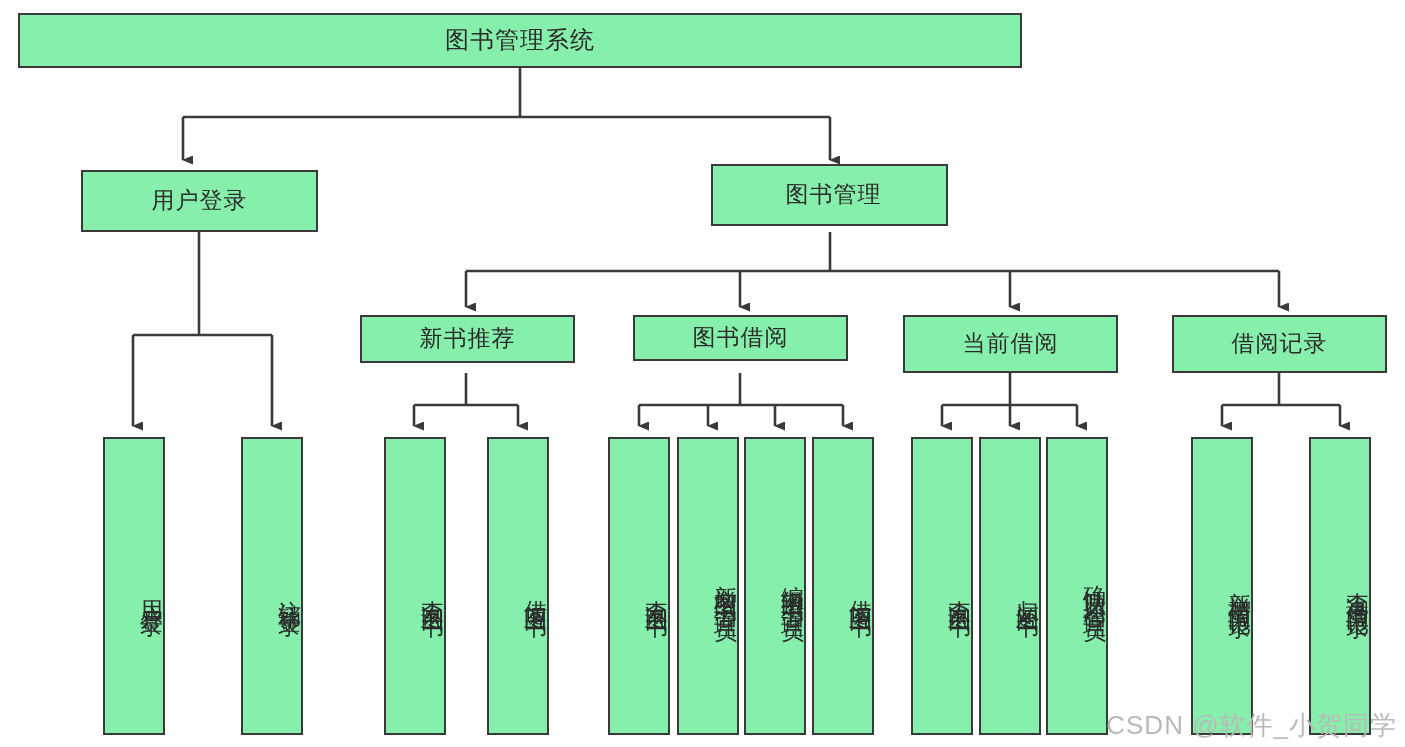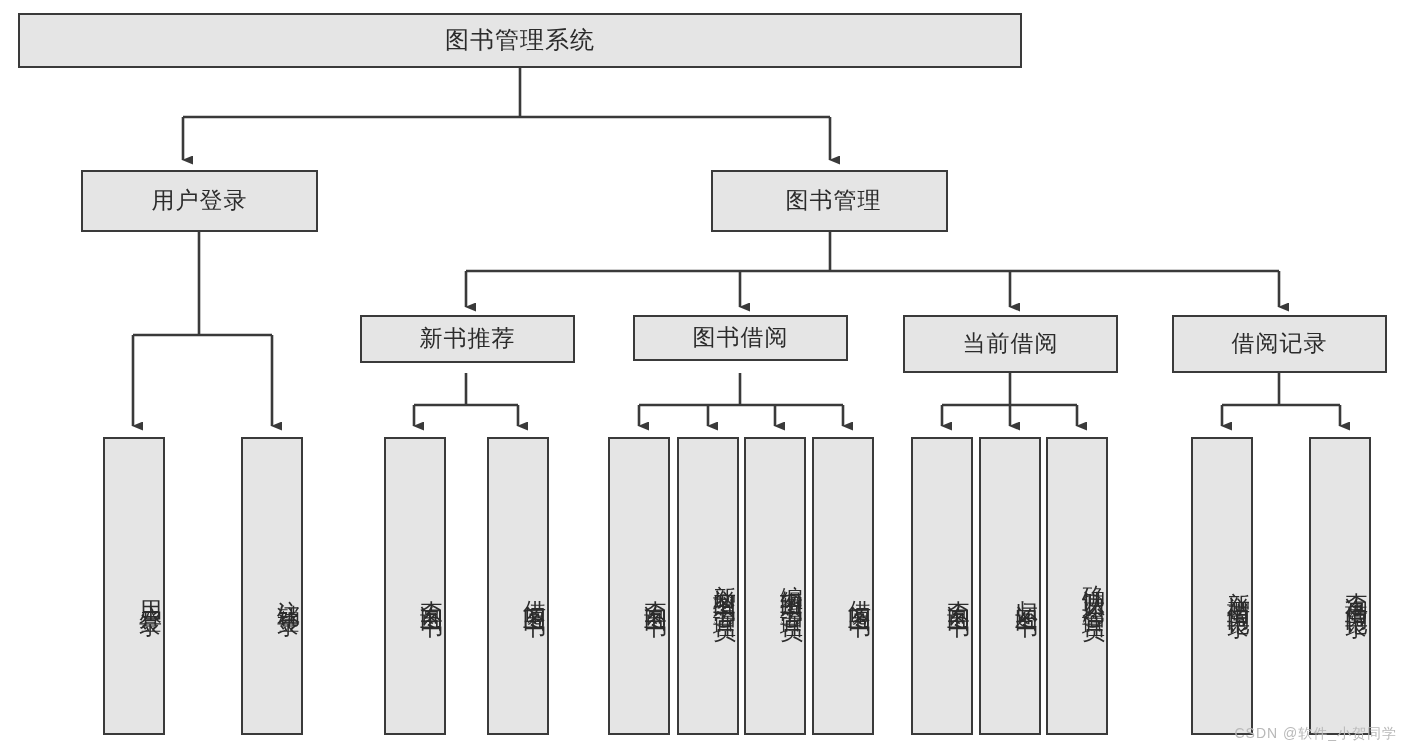--- a/index.html
+++ b/index.html
@@ -4,37 +4,38 @@
 <style>
   html,body{margin:0;padding:0;background:#ffffff;}
   body{
     width:1405px;height:747px;position:relative;overflow:hidden;
     font-family:"Liberation Sans","DejaVu Sans",sans-serif;
   }
   #diagram-root{position:absolute;left:0;top:0;width:1405px;height:747px;}
   svg.edges{position:absolute;left:0;top:0;width:1405px;height:747px;}
   .node{
     position:absolute;box-sizing:border-box;
-    border:2.5px solid #3a3a3a;background:#e5e5e5;
+    border:2.5px solid #3a3a3a;background:#86efac;
     display:flex;align-items:center;justify-content:center;
     color:#2b2b2b;
+    font-family:Liberation Serif, serif;
   }
   .node.horiz{font-size:23px;letter-spacing:1px;line-height:1.1;}
   .node.root{font-size:24px;}
   .node.leaf{
     writing-mode:vertical-rl;text-orientation:upright;
     font-size:23px;letter-spacing:5px;line-height:1.05;
     align-items:flex-start;justify-content:center;
     padding-top:12px;
   }
   .node.leaf.tall{padding-top:6px;}
   .node .lbl{display:block;}
   .watermark{
     position:absolute;right:8px;bottom:4px;
-    font-size:14px;color:#b9b9b9;letter-spacing:1px;
+    font-size:26px;color:#b9b9b9;letter-spacing:1px;
     white-space:nowrap;user-select:none;
   }
 </style>
 </head>
 <body>
 
 <div id="diagram-root">
 
   <svg class="edges" viewBox="0 0 1405 747" xmlns="http://www.w3.org/2000/svg">
     <defs>
@@ -86,21 +87,21 @@
     </g>
   </svg>
 
   <div class="node horiz root" style="left:18px;top:13px;width:1004px;height:55px;">
     <span class="lbl">图书管理系统</span>
   </div>
 
   <div class="node horiz" style="left:81px;top:170px;width:237px;height:62px;">
     <span class="lbl">用户登录</span>
   </div>
-  <div class="node horiz" style="left:711px;top:170px;width:237px;height:62px;padding-left:8px;">
+  <div class="node horiz" style="left:711px;top:164px;width:237px;height:62px;padding-left:8px;">
     <span class="lbl">图书管理</span>
   </div>
 
   <div class="node horiz" style="left:360px;top:315px;width:215px;height:48px;">
     <span class="lbl">新书推荐</span>
   </div>
   <div class="node horiz" style="left:633px;top:315px;width:215px;height:46px;">
     <span class="lbl">图书借阅</span>
   </div>
   <div class="node horiz" style="left:903px;top:315px;width:215px;height:58px;">

